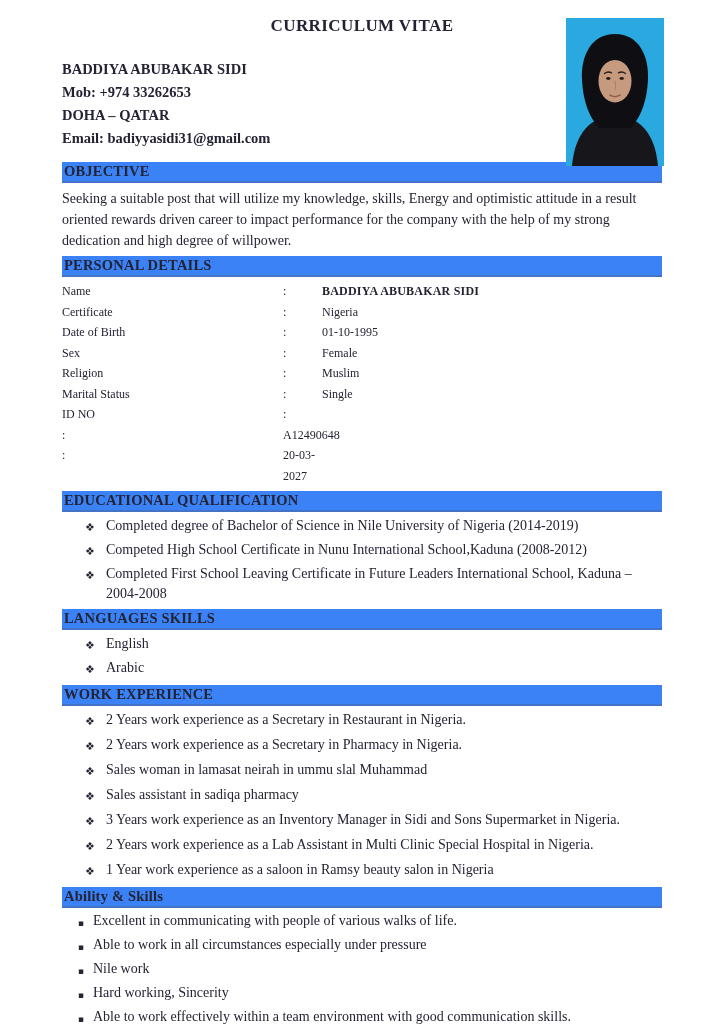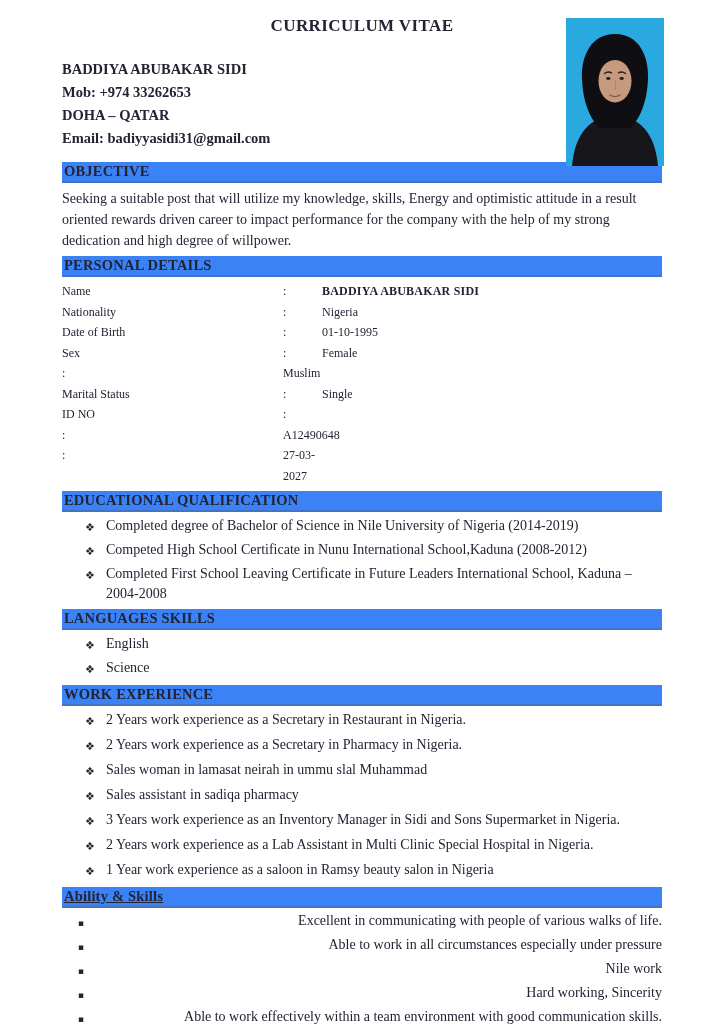--- a/index.html
+++ b/index.html
@@ -44,21 +44,21 @@
   .sec-head {
     background: #3b82f6;
     border-bottom: 2px solid #4472c4;
     font-size: 14.5px;
     font-weight: bold;
     padding: 1px 3px 1px 2px;
     margin-top: 5px;
     letter-spacing: 0.2px;
   }
   .sec-head.underline-text span,
-  .sec-head .u { text-decoration: underline; }
+  .sec-head .u { }
   .body-text {
     font-size: 14px;
     line-height: 21px;
     margin: 5px 0 4px 0;
   }
   
   .pd-rows { margin: 4px 0 2px 0; }
   .pd-row {
     display: grid;
     grid-template-columns: 221px 39px 1fr;
@@ -93,21 +93,21 @@
     margin: 1.5px 0 1.5px 16px;
   }
   .s-bullet {
     flex: 0 0 15px;
     width: 15px;
     font-family: "DejaVu Sans", sans-serif;
     font-size: 9px;
     padding-top: 3px;
     color: #232334;
   }
-  .s-text { flex: 1 1 auto; text-align: right; }
+  .s-text { flex: 1 1 auto; }
 </style>
 </head>
 <body>
 
 <main class="page">
 
   <h1 class="title">CURRICULUM VITAE</h1>
 
   <figure class="photo">
     <svg width="98" height="148" viewBox="0 0 98 148" xmlns="http://www.w3.org/2000/svg">
@@ -140,54 +140,55 @@
   <section>
     <h2 class="sec-head">PERSONAL DETAILS</h2>
     <div class="pd-rows">
 
     <div class="pd-row">
           <span class="pd-label">Name</span>
           <span class="pd-sep">:</span>
           <span class="pd-value">BADDIYA ABUBAKAR SIDI</span>
         </div>
         <div class="pd-row">
-          <span class="pd-label">Nationality</span>
+          <span class="pd-label">Certificate</span>
           <span class="pd-sep">:</span>
           <span class="pd-value">Nigeria</span>
         </div>
         <div class="pd-row">
           <span class="pd-label">Date of Birth</span>
           <span class="pd-sep">:</span>
           <span class="pd-value">01-10-1995</span>
         </div>
         <div class="pd-row">
           <span class="pd-label">Sex</span>
           <span class="pd-sep">:</span>
           <span class="pd-value">Female</span>
         </div>
         <div class="pd-row">
+          <span class="pd-label">Religion</span>
           <span class="pd-sep">:</span>
           <span class="pd-value">Muslim</span>
         </div>
         <div class="pd-row">
           <span class="pd-label">Marital Status</span>
           <span class="pd-sep">:</span>
           <span class="pd-value">Single</span>
         </div>
         <div class="pd-row">
           <span class="pd-label">ID NO</span>
           <span class="pd-sep">:</span>
         </div>
         <div class="pd-row">
           <span class="pd-sep">:</span>
           <span class="pd-value">A12490648</span>
         </div>
         <div class="pd-row">
           <span class="pd-sep">:</span>
-          <span class="pd-value">27-03-2027</span>
+          <span class="pd-value">20-03-2027</span>
         </div>
       </div>
   </section>
 
   <section>
     <h2 class="sec-head">EDUCATIONAL QUALIFICATION</h2>
     <div class="d-list">
 
     <div class="d-item">
           <span class="d-bullet">❖</span>
@@ -207,21 +208,21 @@
   <section>
     <h2 class="sec-head">LANGUAGES SKILLS</h2>
     <div class="d-list">
 
     <div class="d-item">
           <span class="d-bullet">❖</span>
           <span class="d-text">English</span>
         </div>
         <div class="d-item">
           <span class="d-bullet">❖</span>
-          <span class="d-text">Science</span>
+          <span class="d-text">Arabic</span>
         </div>
       </div>
   </section>
 
   <section>
     <h2 class="sec-head">WORK EXPERIENCE</h2>
     <div class="d-list">
 
     <div class="d-item spread">
           <span class="d-bullet">❖</span>

